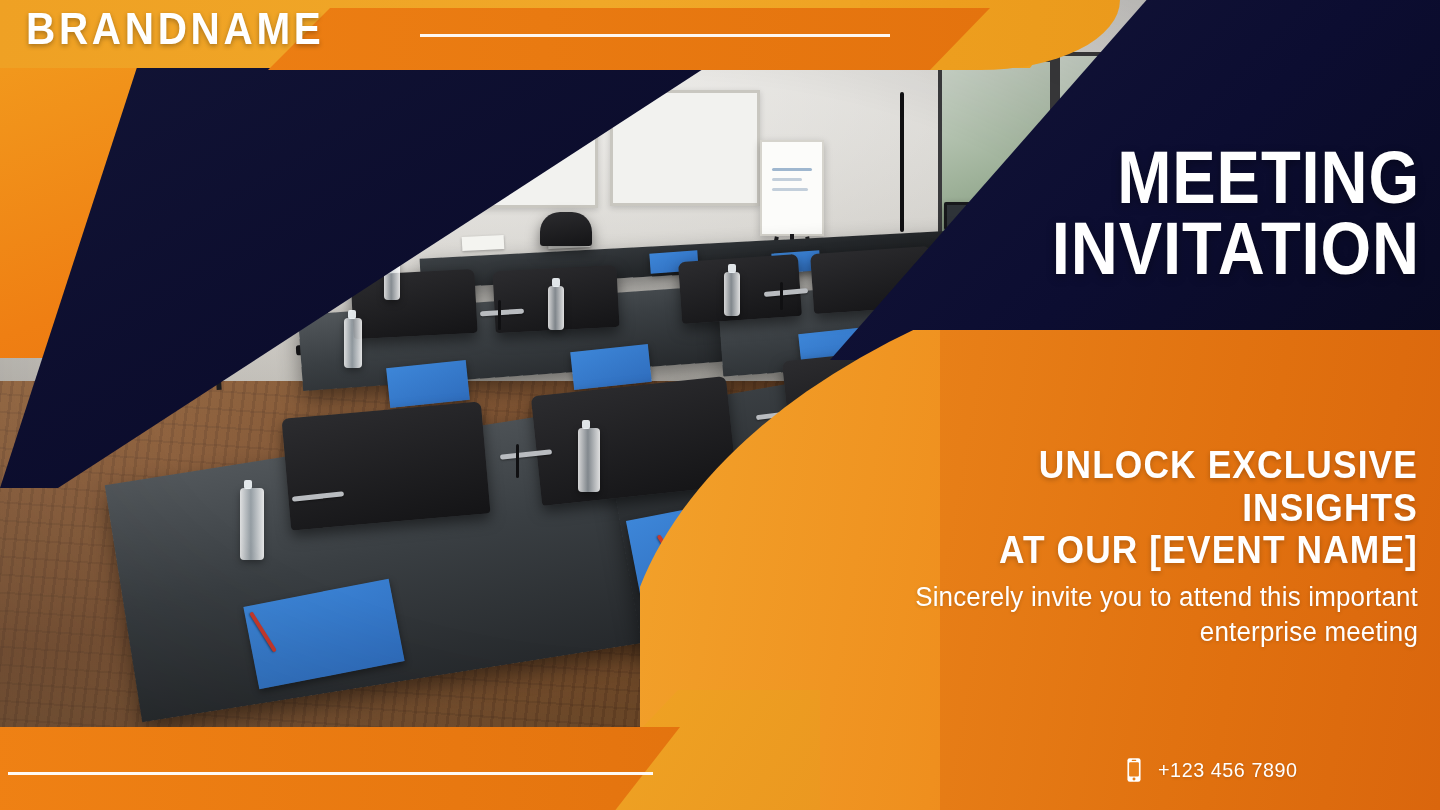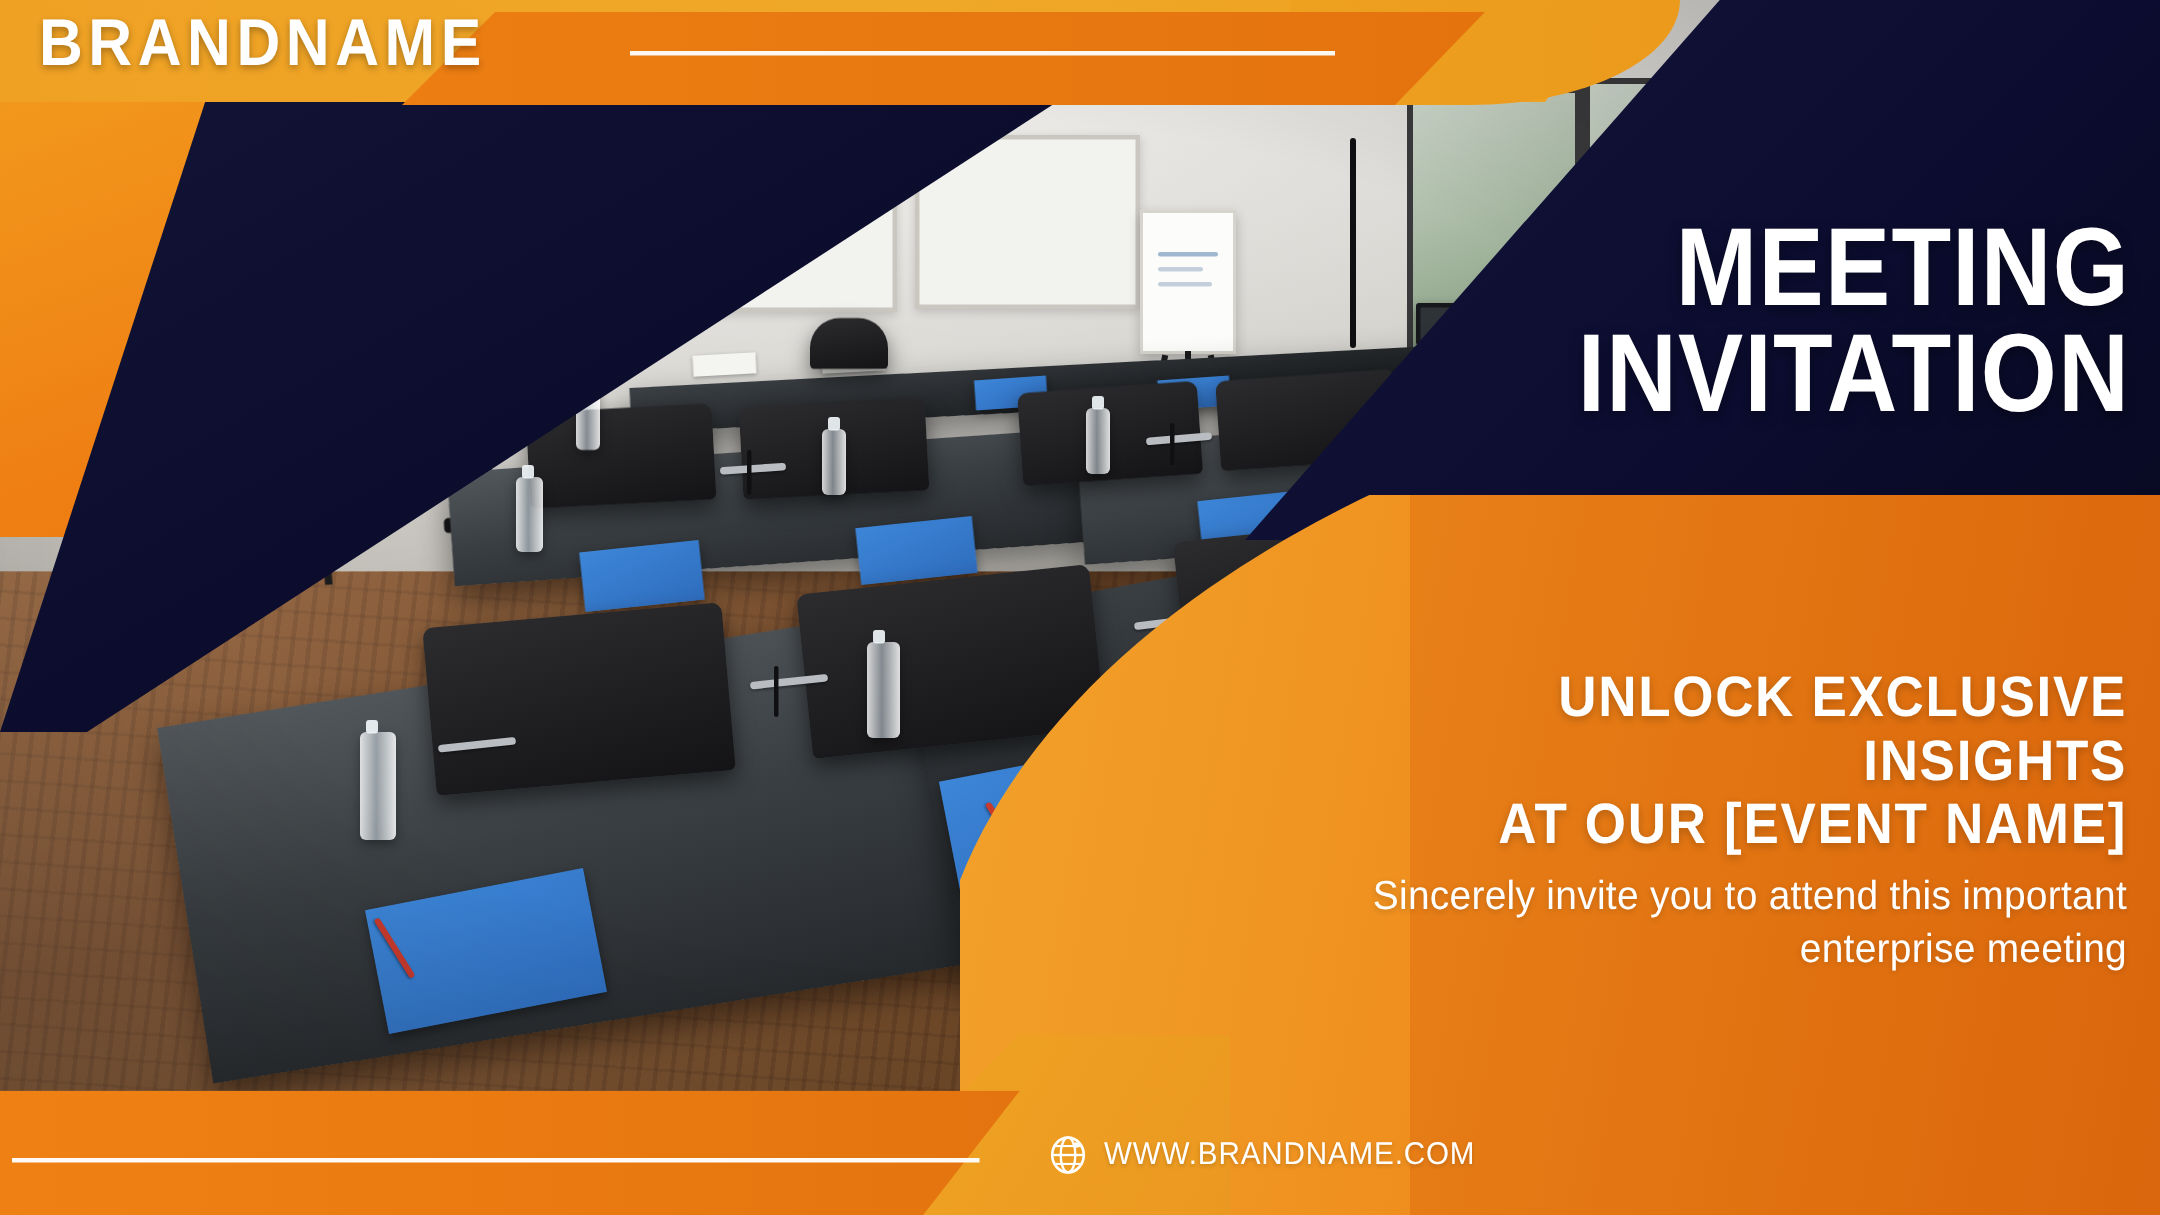--- a/index.html
+++ b/index.html
@@ -305,26 +305,24 @@
   <div class="headline">
     <span class="h1">UNLOCK EXCLUSIVE INSIGHTS</span>
     <span class="h2">AT OUR  [EVENT NAME]</span>
   </div>
 
   <div class="subtext">
     <span>Sincerely invite you to attend this important</span>
     <span>enterprise meeting</span>
   </div>
 
-  <div class="contact web">
+
+  <div class="contact tel">
     <svg class="ic" viewBox="0 0 32 32">
-      <ellipse cx="16" cy="16" rx="12" ry="13.2" fill="none" stroke="#fff" stroke-width="2"></ellipse>
-      <ellipse cx="16" cy="16" rx="5.6" ry="13.2" fill="none" stroke="#fff" stroke-width="1.8"></ellipse>
-      <line x1="4" y1="16" x2="28" y2="16" stroke="#fff" stroke-width="1.8"></line>
-      <path d="M6.2 9.2 H25.8" stroke="#fff" stroke-width="1.6" fill="none"></path>
-      <path d="M6.2 22.8 H25.8" stroke="#fff" stroke-width="1.6" fill="none"></path>
-      <circle cx="22.4" cy="8.4" r="2.1" fill="#fff"></circle>
+      <rect x="8.5" y="2.5" width="15" height="27" rx="2.6" fill="#fff"></rect>
+      <rect x="10.4" y="7" width="11.2" height="16.4" rx="1.2" fill="#e8801a"></rect>
+      <rect x="13.4" y="4.4" width="5.2" height="1.3" rx="0.65" fill="#e8801a"></rect>
+      <circle cx="16" cy="26.4" r="1.7" fill="#e8801a"></circle>
     </svg>
-    <span class="txt">WWW.BRANDNAME.COM</span>
-  </div>
-
+    <span class="txt">+123 456 7890</span>
+  </div>
 
 </div>
 
 </body></html>

